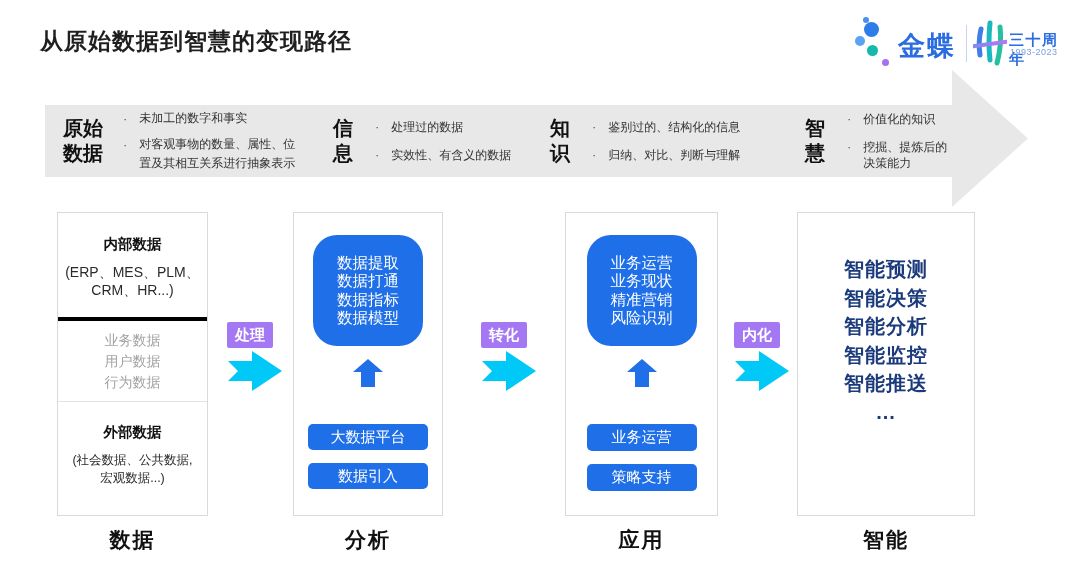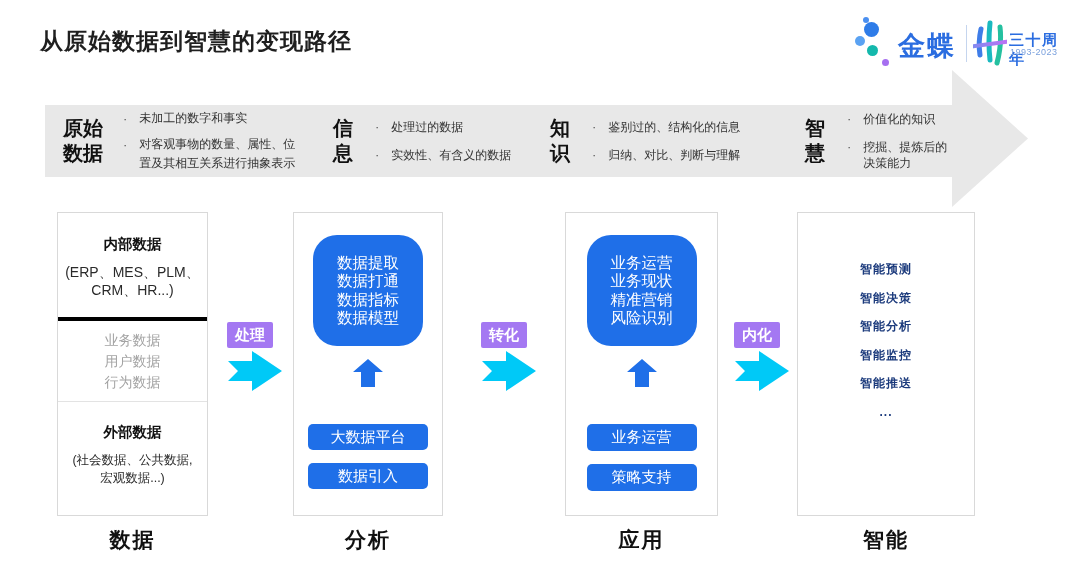--- a/index.html
+++ b/index.html
@@ -63,21 +63,21 @@
   .chip {
     margin:0 auto; background:#1f6fe8; border-radius:5px; color:#fff; font-size:15px;
     display:flex; align-items:center; justify-content:center;
   }
   .colB .chip { width:120px; height:26px; }
   .colC .chip { width:110px; height:27px; }
   .chip.first { margin-top:37px; }
   .chip.second { margin-top:13px; }
   
   .c4list { padding-top:42px; text-align:center; }
-  .c4list div { font-size:12px; font-weight:bold; color:#1b3a7c; line-height:28.5px; letter-spacing:1px; }
+  .c4list div { font-size:20px; font-weight:bold; color:#1b3a7c; line-height:28.5px; letter-spacing:1px; }
   
   .flow-label {
     position:absolute; top:322px; width:46px; height:26px; background:#a478f2; border-radius:2px;
     color:#fff; font-size:15px; font-weight:bold; display:flex; align-items:center; justify-content:center;
   }
   .fl1 { left:227px; } .fl2 { left:481px; } .fl3 { left:734px; }
   .flow-arrow { position:absolute; top:351px; }
   .fa1 { left:228px; } .fa2 { left:482px; } .fa3 { left:735px; }
   
   .flabel { position:absolute; top:526px; font-size:21px; font-weight:bold; color:#111; text-align:center; letter-spacing:2px; }

